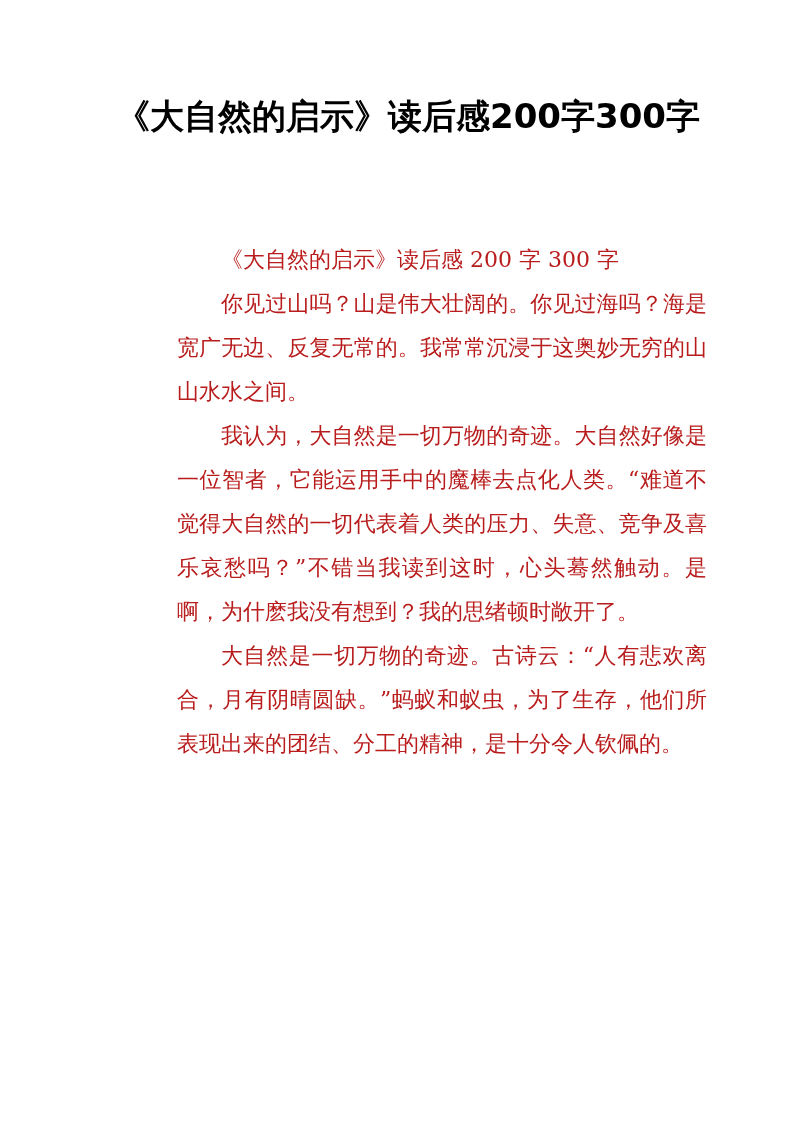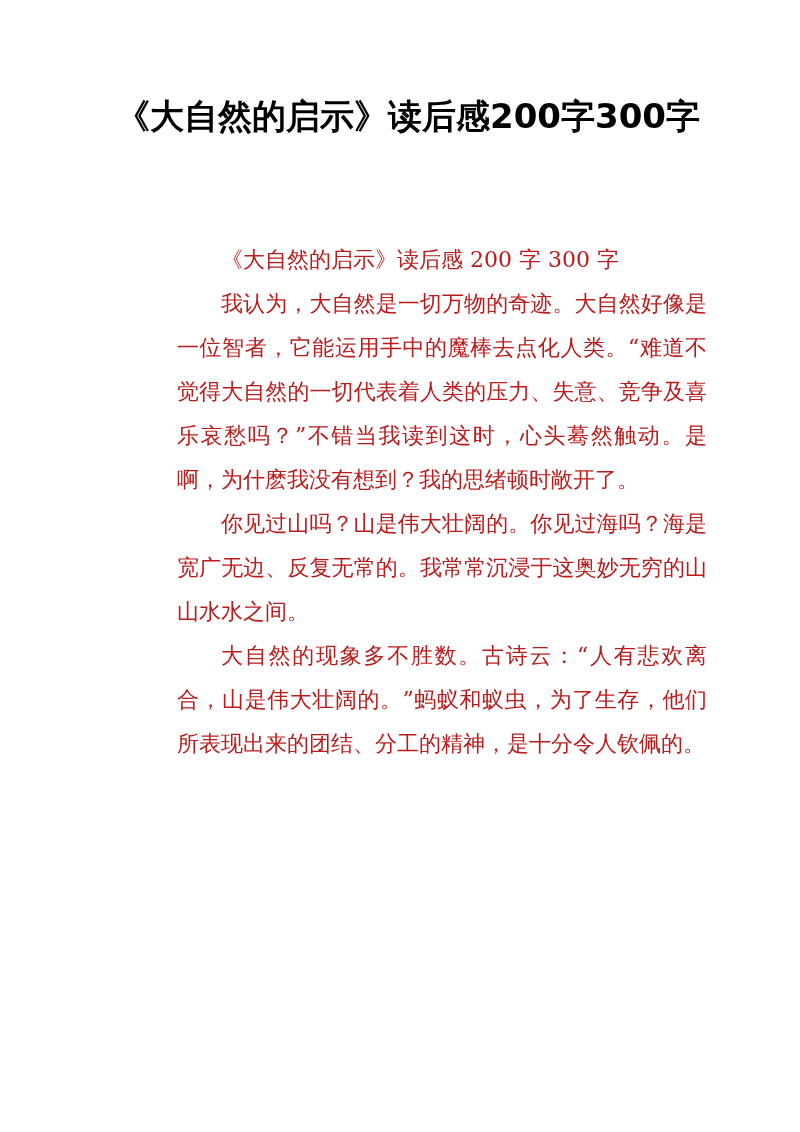--- a/index.html
+++ b/index.html
@@ -55,17 +55,17 @@
     }
   </style>
 </head>
 <body>
 
 <div class="page">
   <h1 class="doc-title" style="margin:0;">《大自然的启示》读后感200字300字</h1>
 
   <div class="body">
     <p class="plain">《大自然的启示》读后感 200 字 300 字</p>
+    <p>你见过山吗？山是伟大壮阔的。你见过海吗？海是宽广无边、反复无常的。我常常沉浸于这奥妙无穷的山山水水之间。</p>
     <p>我认为，大自然是一切万物的奇迹。大自然好像是一位智者，它能运用手中的魔棒去点化人类。“难道不觉得大自然的一切代表着人类的压力、失意、竞争及喜乐哀愁吗？”不错当我读到这时，心头蓦然触动。是啊，为什麽我没有想到？我的思绪顿时敞开了。</p>
-    <p>你见过山吗？山是伟大壮阔的。你见过海吗？海是宽广无边、反复无常的。我常常沉浸于这奥妙无穷的山山水水之间。</p>
-    <p>大自然的现象多不胜数。古诗云：“人有悲欢离合，山是伟大壮阔的。”蚂蚁和蚁虫，为了生存，他们所表现出来的团结、分工的精神，是十分令人钦佩的。</p>
+    <p>大自然是一切万物的奇迹。古诗云：“人有悲欢离合，月有阴晴圆缺。”蚂蚁和蚁虫，为了生存，他们所表现出来的团结、分工的精神，是十分令人钦佩的。</p>
   </div>
 </div>
 
 </body></html>

